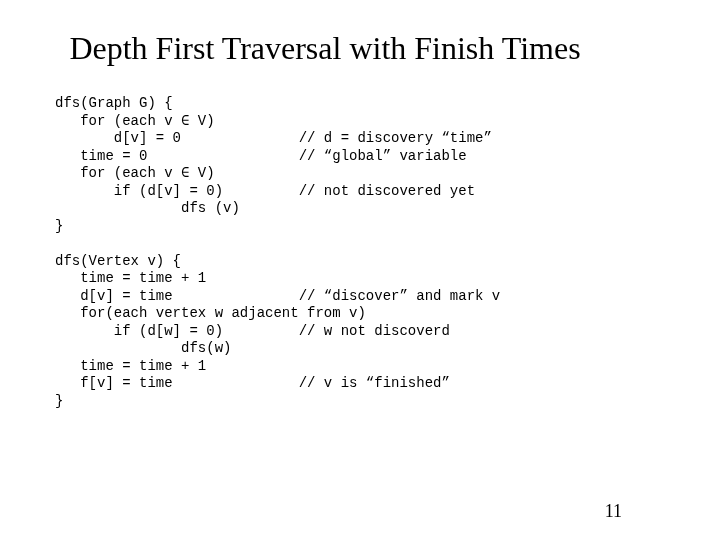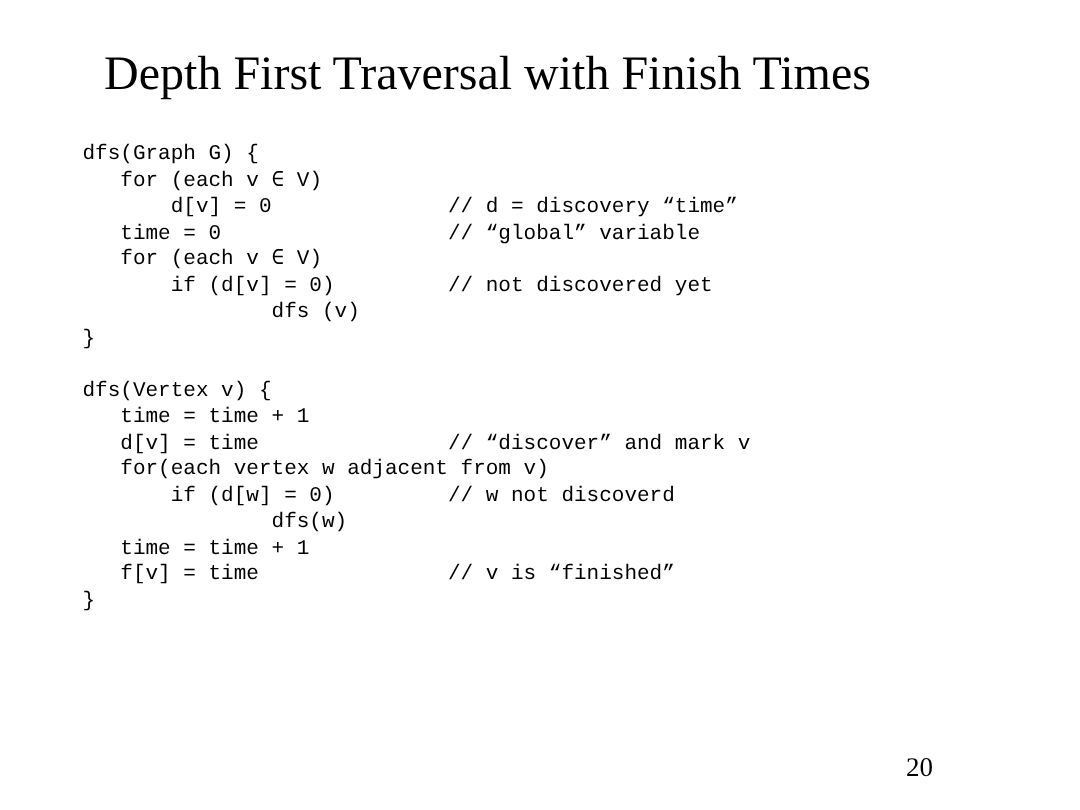--- a/index.html
+++ b/index.html
@@ -63,14 +63,14 @@
 dfs(Vertex v) {
    time = time + 1
    d[v] = time               // “discover” and mark v
    for(each vertex w adjacent from v)
        if (d[w] = 0)         // w not discoverd
                dfs(w)
    time = time + 1
    f[v] = time               // v is “finished”
 }</div>
 
-  <div class="pagenum">20</div>
+  <div class="pagenum">11</div>
 </div>
 
 </body></html>

